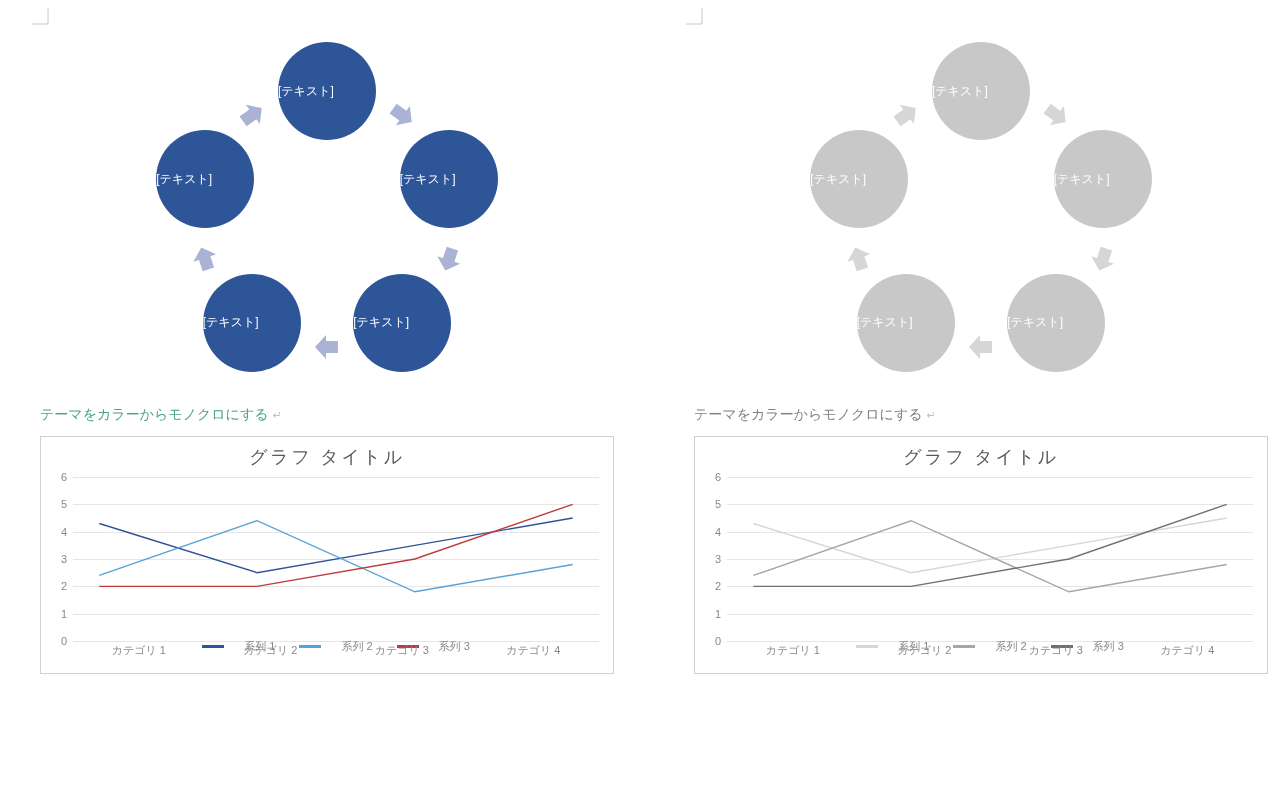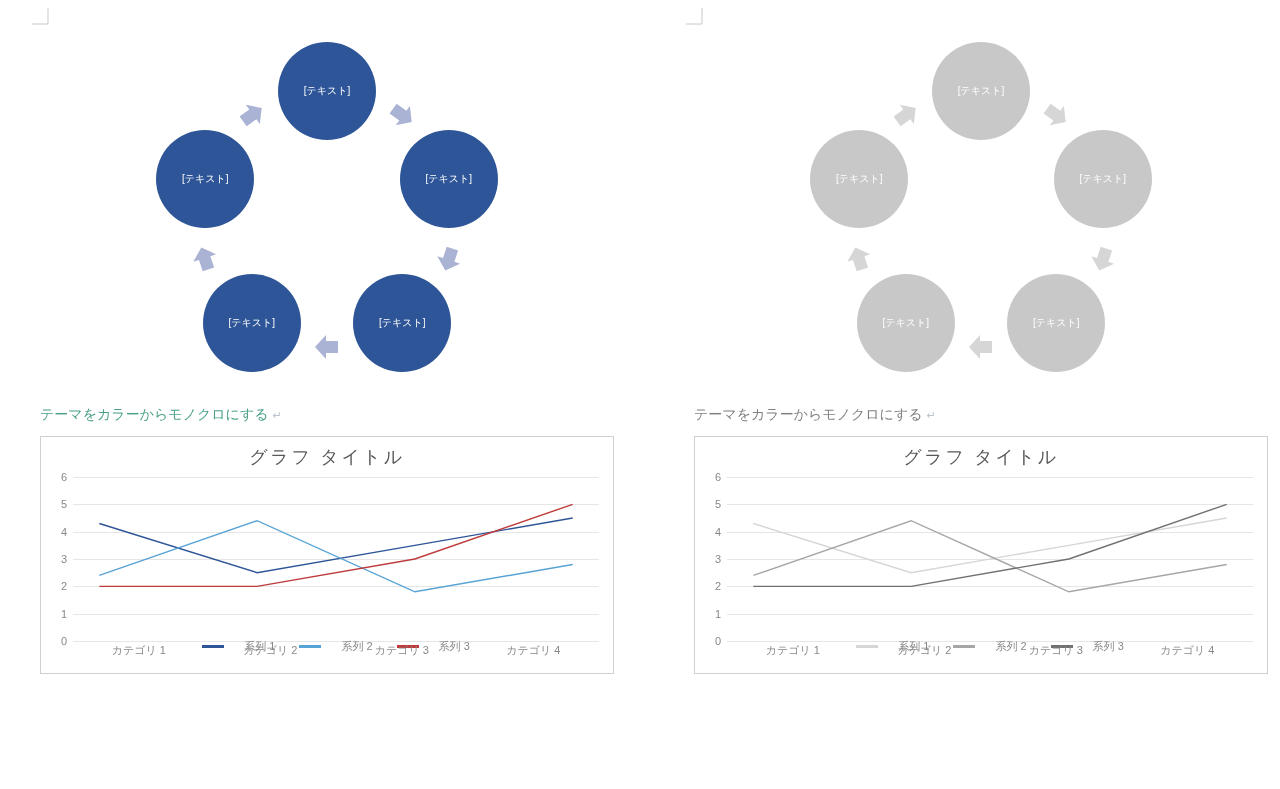--- a/index.html
+++ b/index.html
@@ -1,21 +1,21 @@
 <!DOCTYPE html>
 <html><head>
 <meta charset="utf-8">
 <style>
   html,body{margin:0;padding:0;background:#fff;font-family:"Yu Gothic","Meiryo",sans-serif;color:#595959}
   .page{display:flex;width:1280px;height:789px}
   .half{flex:1;position:relative;padding:30px 40px 10px 40px;box-sizing:border-box}
   .crop{position:absolute;top:8px;left:32px;width:20px;height:20px}
   .crop svg{display:block}
   .cycle-diagram{position:relative;width:420px;height:370px;margin:0 auto}
-  .node{position:absolute;width:98px;height:98px;border-radius:50%;display:flex;align-items:center;justify-content:center;color:#fff;font-size:10px}
+  .node{position:absolute;width:98px;height:98px;border-radius:50%;display:flex;align-items:center;justify-content:flex-start;color:#fff;font-size:12px}
   .arrow{position:absolute;width:30px;height:30px}
   .caption{font-size:14px;margin-top:6px}
   .chart-box{border:1px solid #d0d0d0;margin-top:12px;padding:8px 10px 6px 10px;width:574px;box-sizing:border-box}
   .chart-title{text-align:center;font-size:18px;letter-spacing:0.15em;color:#595959;margin-bottom:8px}
   .chart-area{position:relative;width:100%;height:190px}
   .plot{position:absolute;left:22px;right:4px;top:0;bottom:26px}
   .grid-line{position:absolute;left:0;right:0;border-top:1px solid #e6e6e6;height:0}
   .yaxis{position:absolute;left:0;top:0;bottom:26px;width:20px;font-size:11px;color:#888}
   .ylab{position:absolute;right:4px;transform:translateY(-50%)}
   .xaxis{position:absolute;left:22px;right:4px;bottom:0;height:24px;font-size:11px;color:#888;display:flex;justify-content:space-between}

